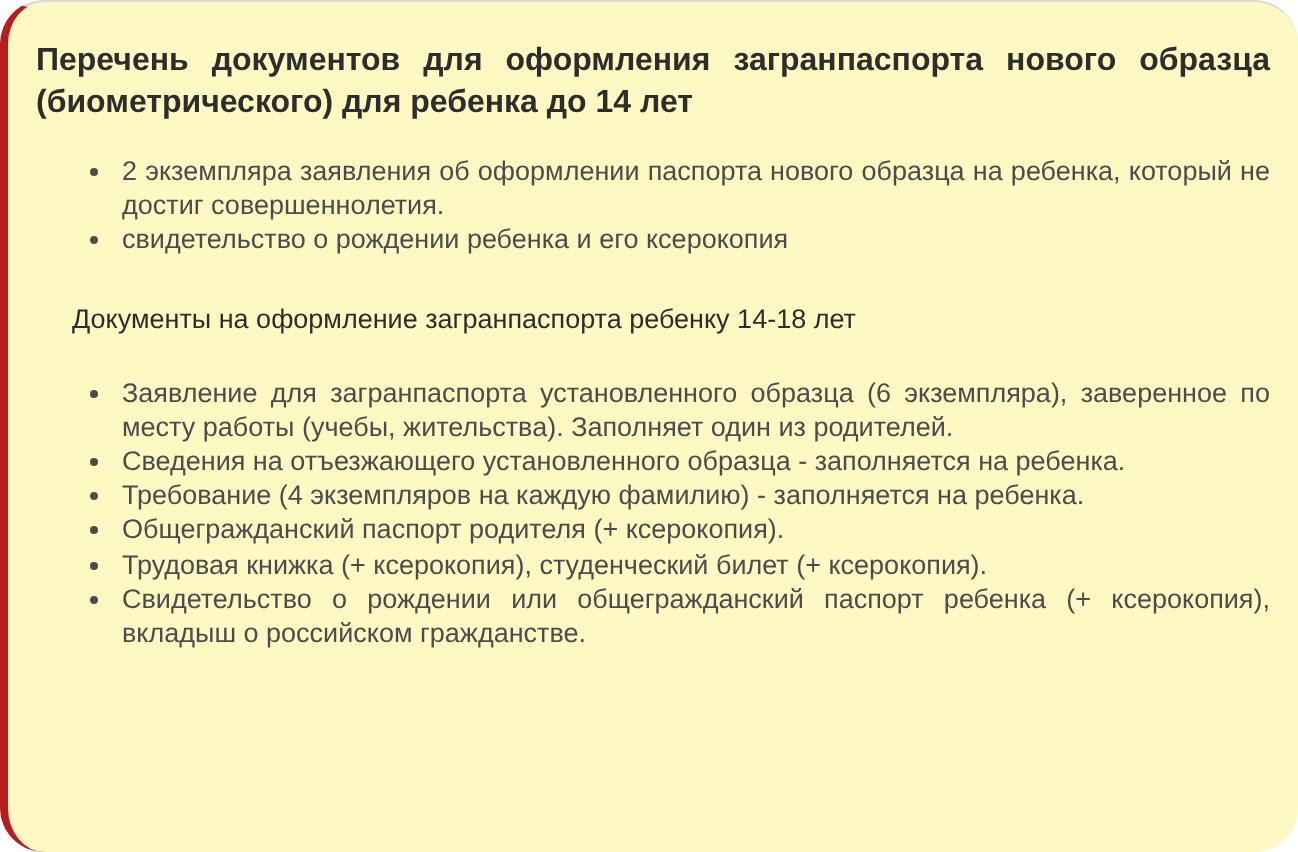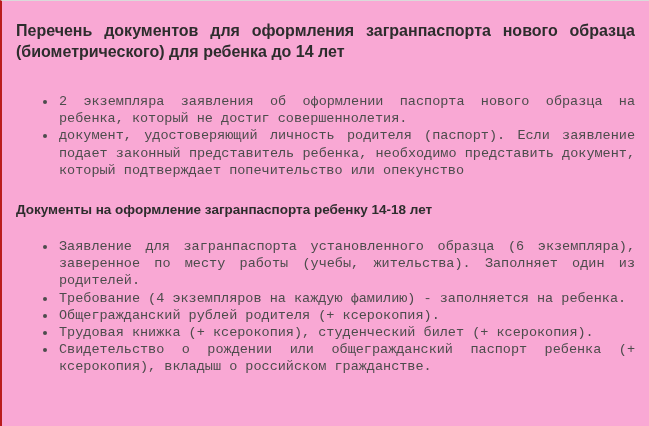--- a/index.html
+++ b/index.html
@@ -10,38 +10,38 @@
   body {
     width: 649px;
     height: 426px;
     overflow: hidden;
     font-family: "Liberation Sans", sans-serif;
   }
   .page {
     box-sizing: border-box;
     width: 649px;
     height: 426px;
-    background: #f9a8d4;
+    background: #fef9c3;
     border-top: 1px solid #dadada;
-    border-left: 2px solid #b91c1c;
+    border-left: 4px solid #b91c1c;
     padding: 19px 14px 0 14px;
+    border-radius: 22px;
   }
   .title {
     margin: 0;
     font-size: 16px;
     line-height: 21px;
     font-weight: bold;
     color: #2d2d2d;
     text-align: justify;
   }
   ul.doc-list {
-    margin: 31px 0 0 0;
+    margin: 15px 0 0 0;
     padding: 0 0 0 43px;
     list-style: none;
-    font-family: Liberation Mono, monospace;
   }
   ul.doc-list.second {
     margin-top: 20px;
   }
   ul.doc-list li {
     position: relative;
     font-size: 13.5px;
     line-height: 17.2px;
     color: #4c4c4c;
     text-align: justify;
@@ -50,49 +50,50 @@
     content: "";
     position: absolute;
     left: -16px;
     top: 7px;
     width: 4px;
     height: 4px;
     border-radius: 50%;
     background: #4c4c4c;
   }
   .section-heading {
-    margin: 22px 0 0 0;
+    margin: 22px 0 0 18px;
     font-size: 13.5px;
     line-height: 17px;
-    font-weight: bold;
+    font-weight: normal;
     color: #2d2d2d;
   }
   .misspell {
     text-decoration: underline;
     text-decoration-style: wavy;
     text-decoration-color: #cc0000;
     text-decoration-thickness: 1px;
     text-underline-offset: 3px;
   }
 </style>
 </head>
 <body>
 
 <div class="page">
 
   <h1 class="title">Перечень документов для оформления загранпаспорта нового образца (биометрического) для ребенка до 14 лет</h1>
 
   <ul class="doc-list">
     <li>2 экземпляра заявления об оформлении паспорта нового образца на ребенка, который не достиг совершеннолетия.</li>
-    <li>документ, удостоверяющий личность родителя (паспорт). Если заявление подает законный представитель ребенка, необходимо представить документ, который подтверждает попечительство или опекунство</li>
+    <li>свидетельство о рождении ребенка и его ксерокопия</li>
   </ul>
 
   <h2 class="section-heading">Документы на оформление загранпаспорта ребенку 14-18 лет</h2>
 
   <ul class="doc-list second">
     <li>Заявление для загранпаспорта установленного образца (6 экземпляра), заверенное по месту работы (учебы, жительства). Заполняет один из родителей.</li>
+    <li>Сведения на отъезжающего установленного образца - заполняется на ребенка.</li>
     <li>Требование (4 экземпляров на каждую фамилию) - заполняется на ребенка.</li>
-    <li>Общегражданский рублей родителя (+ ксерокопия).</li>
+    <li>Общегражданский паспорт родителя (+ ксерокопия).</li>
     <li>Трудовая книжка (+ ксерокопия), студенческий билет (+ ксерокопия).</li>
     <li>Свидетельство о рождении или общегражданский паспорт ребенка (+ ксерокопия), вкладыш о российском гражданстве.</li>
   </ul>
 
 </div>
 
 </body></html>

